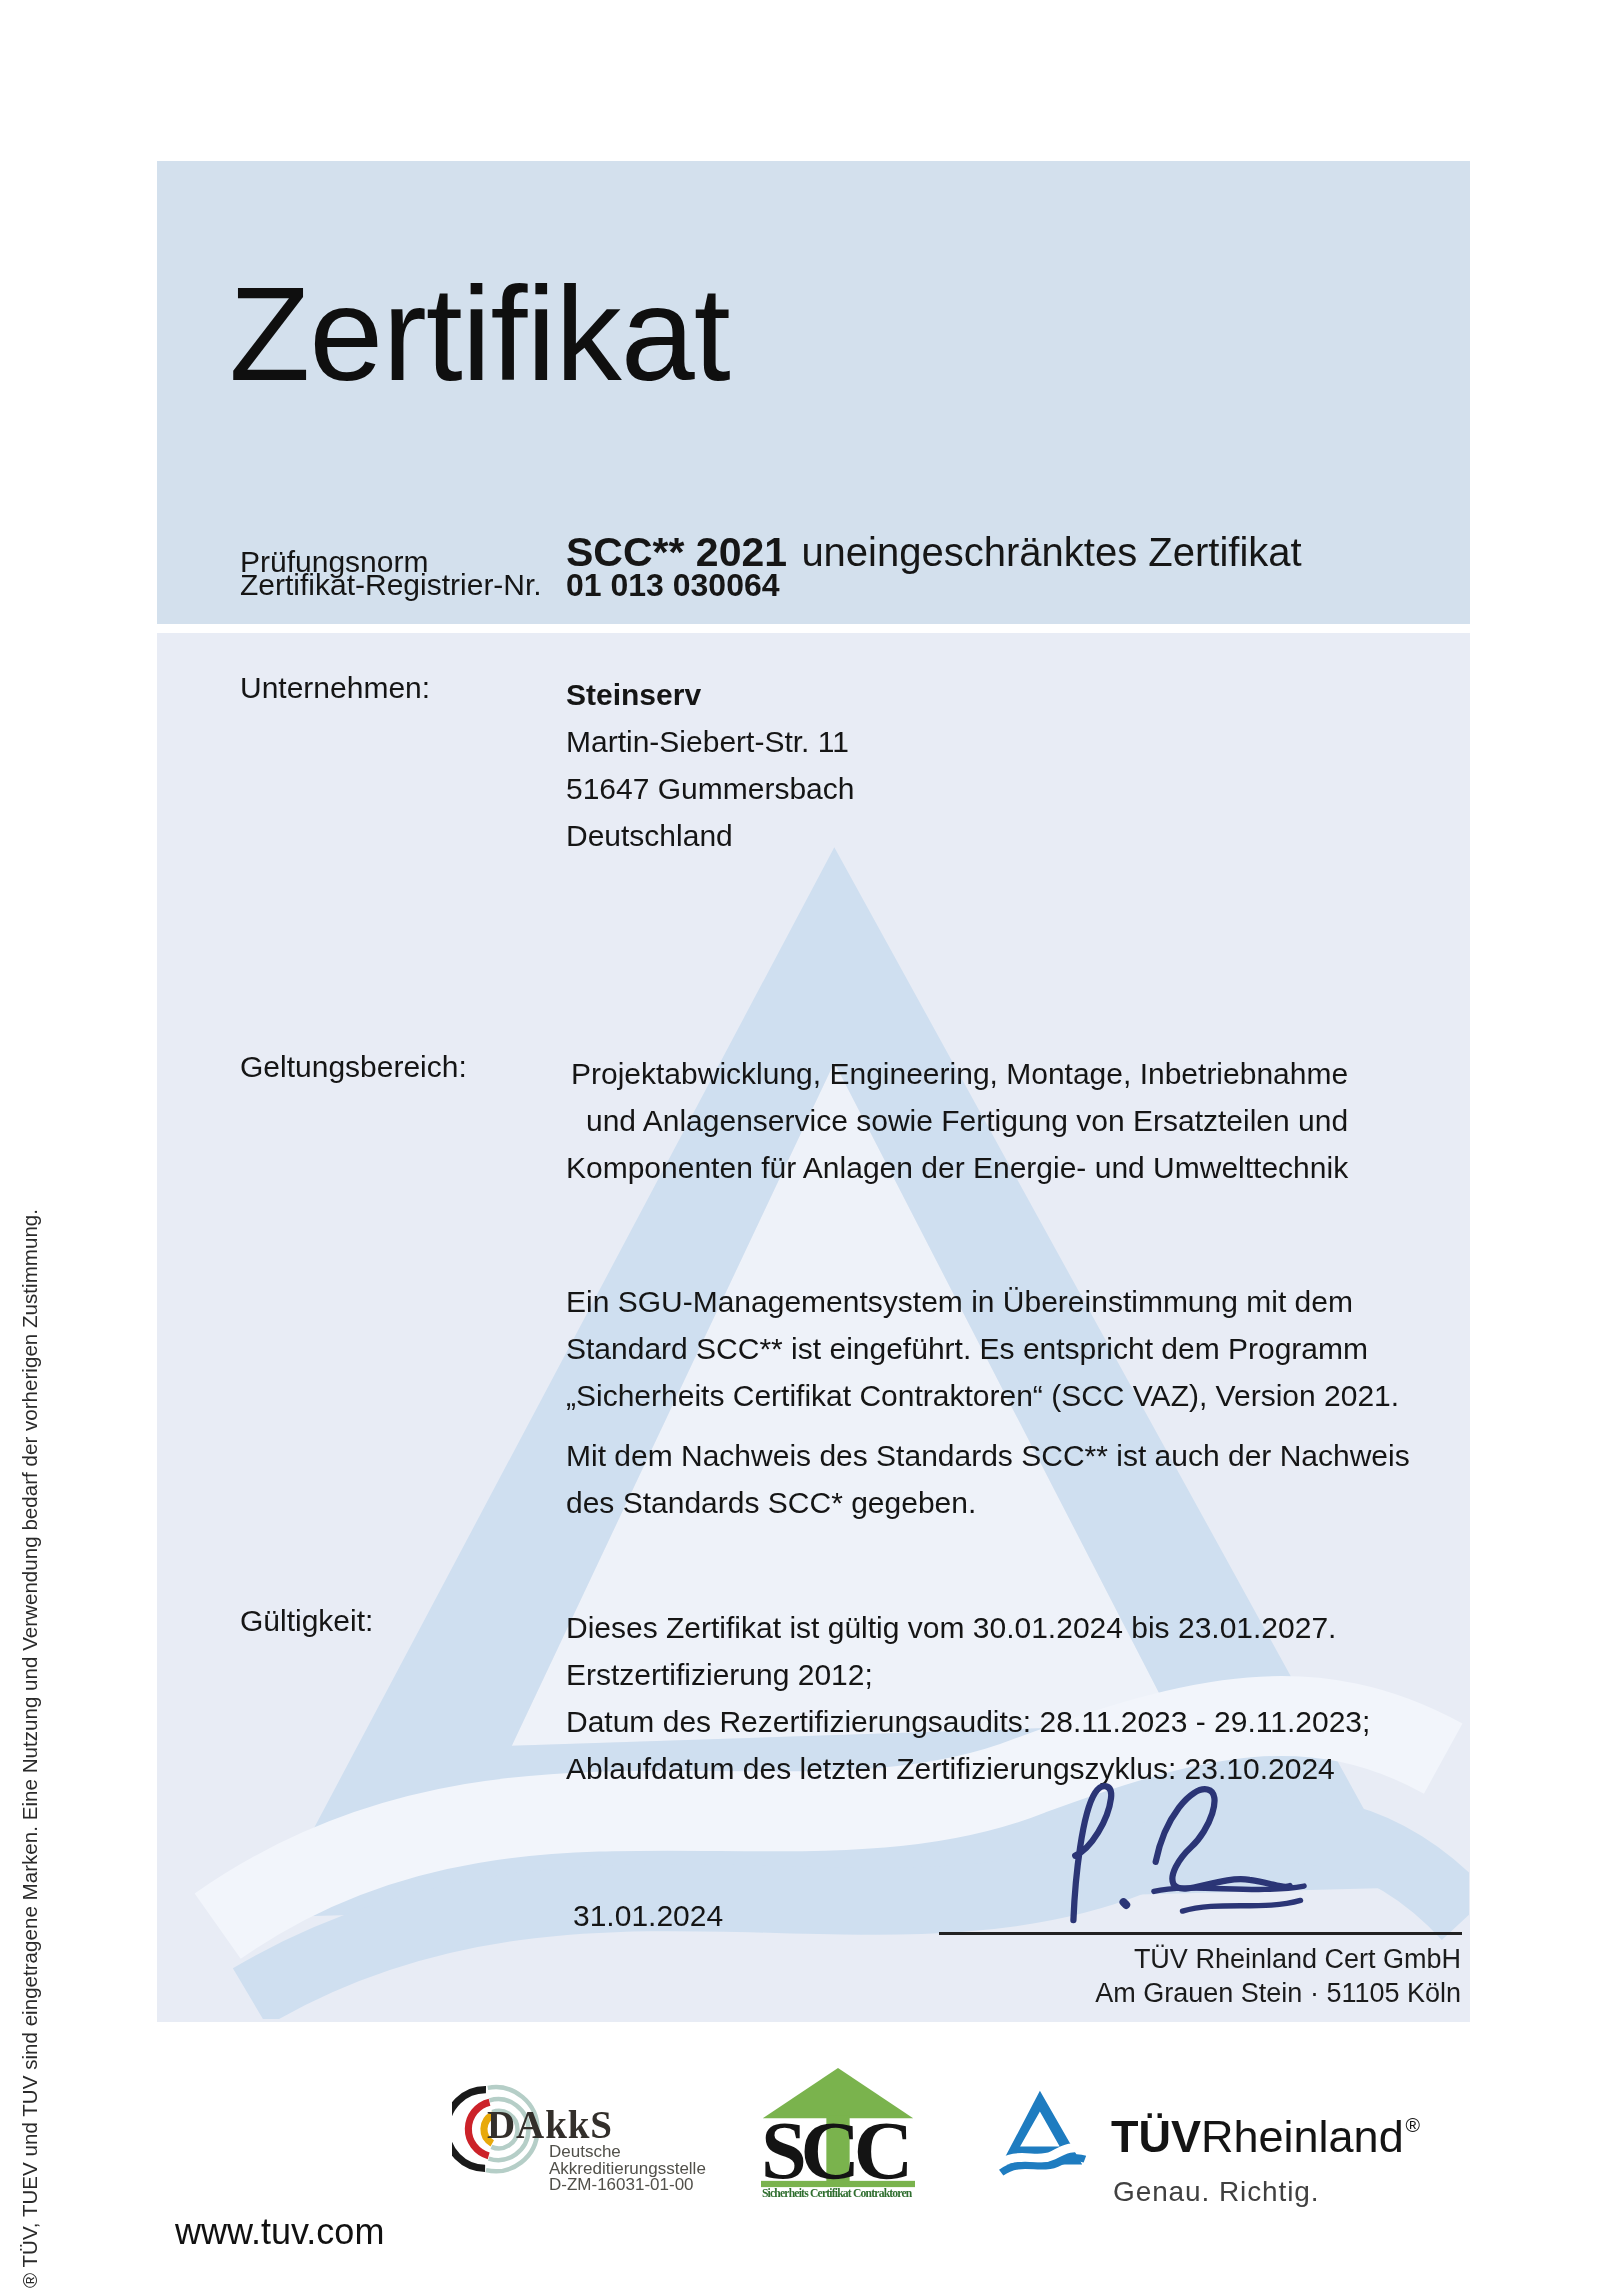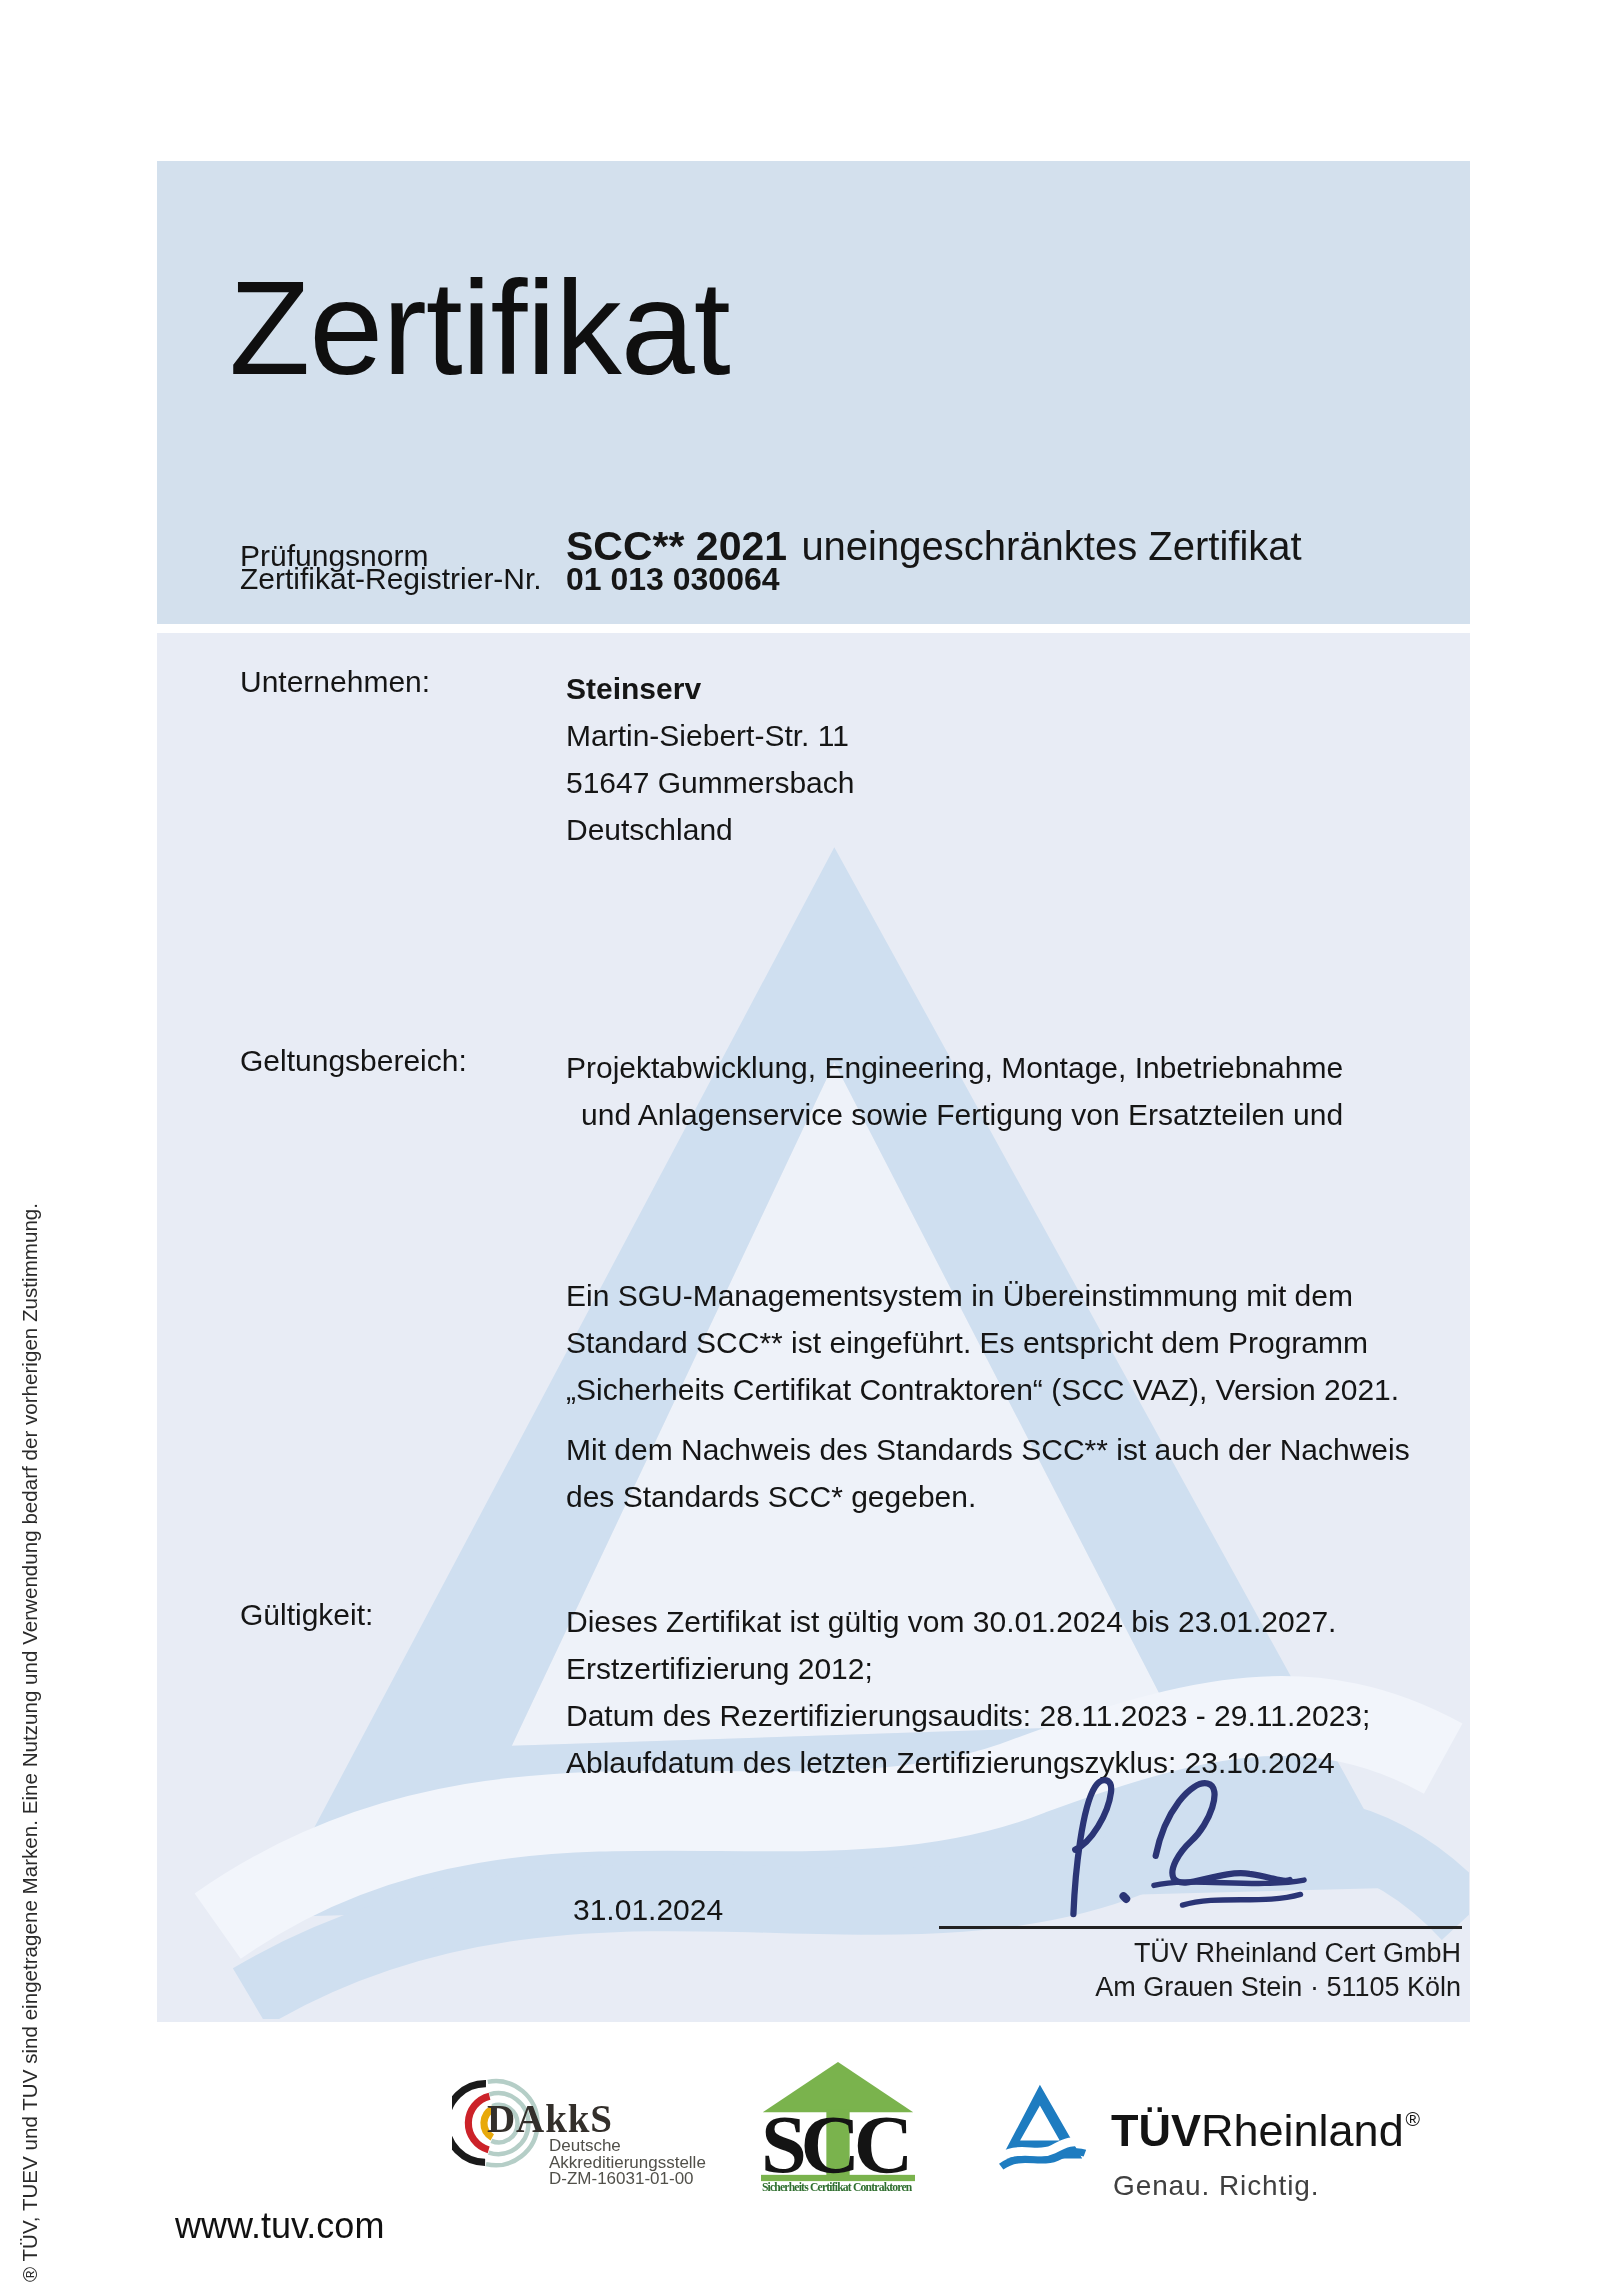--- a/index.html
+++ b/index.html
@@ -56,21 +56,21 @@
   <div class="abs panel-top"></div>
   <div class="abs panel-body"></div>
 
   <svg class="abs wm" viewBox="0 0 1000 917" preserveAspectRatio="none">
     <path d="M508,175 L772,688 L258,705 Z" style="fill:var(--wm-fill,#eef2f9)"></path>
     <path fill-rule="evenodd" style="fill:var(--wm-line,#cfdff0)" d="M508,8 L952,815 L68,838 Z M508,175 L772,688 L258,705 Z"></path>
     <path fill="none" style="stroke:var(--wm-gap,#f2f5fb)" stroke-width="62" d="M30,845 C250,690 480,800 660,728 C790,680 880,660 980,715"></path>
     <path fill="none" style="stroke:var(--wm-line,#cfdff0)" stroke-width="52" d="M55,900 C300,755 540,875 740,795 C860,748 935,770 998,838"></path>
   </svg>
 
-  <div class="abs content" style="left:0;top:0;width:1621px;height:2006px;">
+  <div class="abs content" style="left:0;top:6px;width:1621px;height:2006px;">
 
     <div class="abs doc-title">Zertifikat</div>
 
     <div class="abs label" style="left:240px;top:491px;margin-top:48px;">Prüfungsnorm</div>
     <div class="abs norm-row">
       <span class="norm-strong">SCC** 2021</span>
       <span class="norm-suffix">uneingeschränktes Zertifikat</span>
     </div>
     <div class="abs label" style="left:240px;top:562px;">Zertifikat-Registrier-Nr.</div>
     <div class="abs reg-value" style="left:566px;top:561px;">01 013 030064</div>
@@ -80,20 +80,21 @@
       <div class="bold">Steinserv</div>
       <div>Martin-Siebert-Str. 11</div>
       <div>51647 Gummersbach</div>
       <div>Deutschland</div>
     </div>
 
     <div class="abs label" style="left:240px;top:1044px;">Geltungsbereich:</div>
     <div class="abs body-text" style="left:566px;top:1044px;text-align:right;">
       <div>Projektabwicklung, Engineering, Montage, Inbetriebnahme</div>
       <div>und Anlagenservice sowie Fertigung von Ersatzteilen und</div>
+      <div>Komponenten für Anlagen der Energie- und Umwelttechnik</div>
     </div>
     <div class="abs body-text" style="left:566px;top:1272px;">
       <div>Ein SGU-Managementsystem in Übereinstimmung mit dem</div>
       <div>Standard SCC** ist eingeführt. Es entspricht dem Programm</div>
       <div>„Sicherheits Certifikat Contraktoren“ (SCC VAZ), Version 2021.</div>
     </div>
     <div class="abs body-text" style="left:566px;top:1426px;">
       <div>Mit dem Nachweis des Standards SCC** ist auch der Nachweis</div>
       <div>des Standards SCC* gegeben.</div>
     </div>

